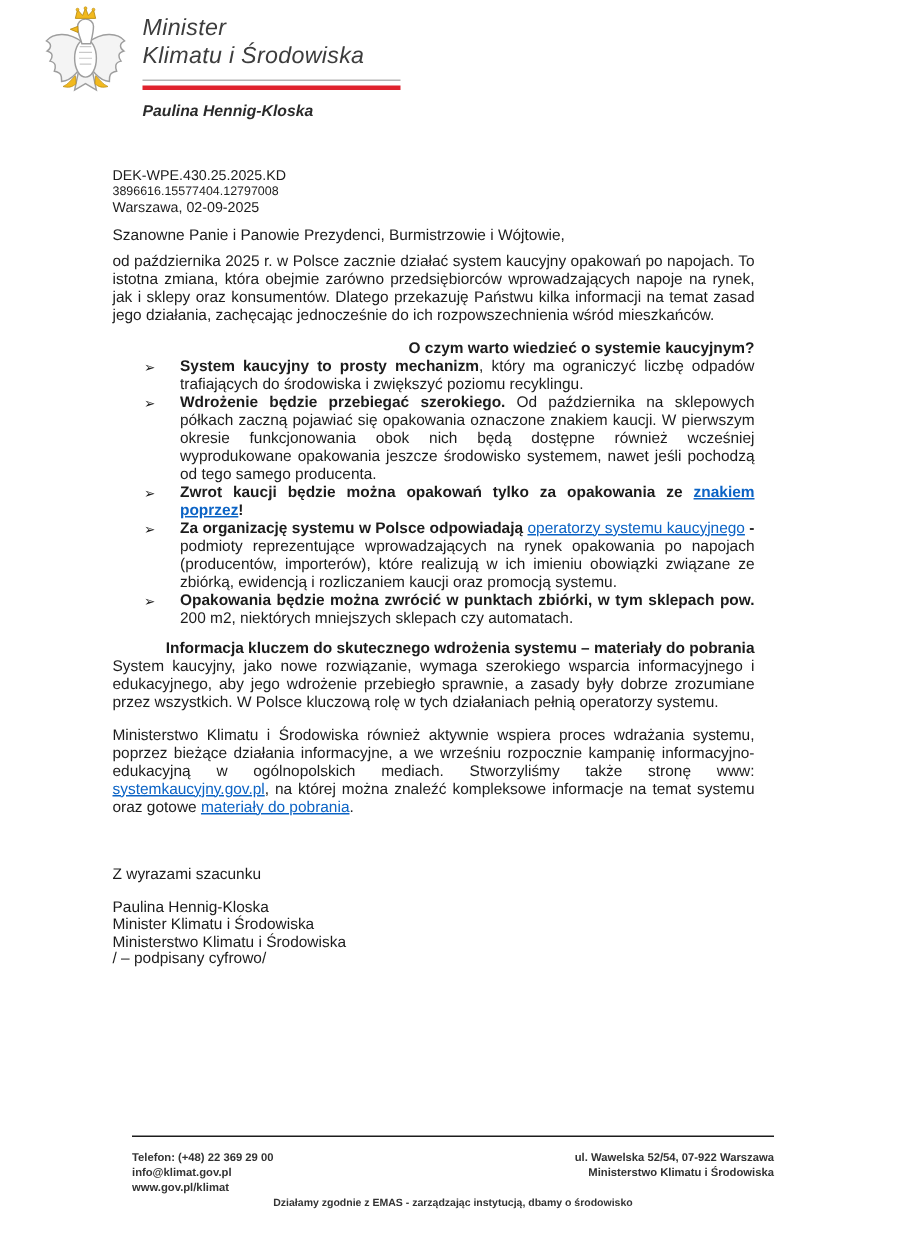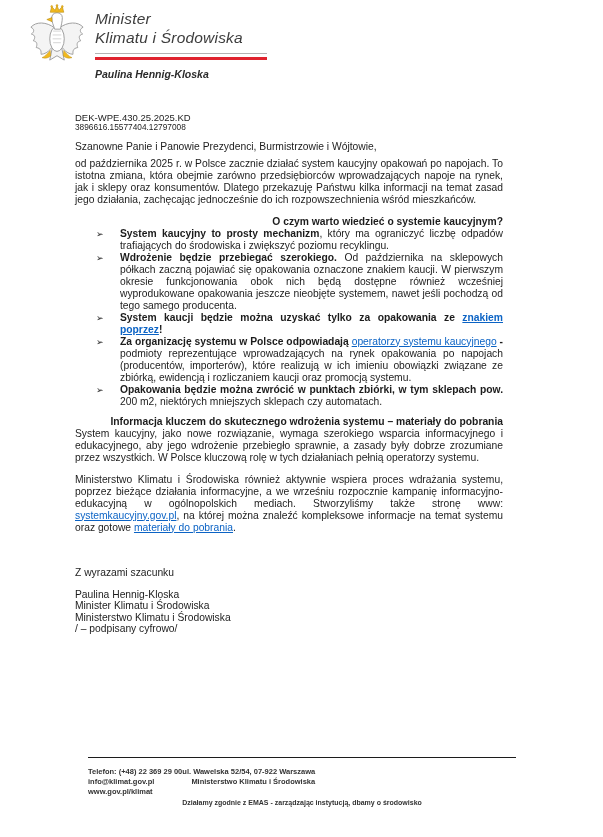--- a/index.html
+++ b/index.html
@@ -36,21 +36,21 @@
 
   .lnk{color:#0b63c5;text-decoration:underline;cursor:pointer;}
 
   .valediction{margin-top:33px;}
   .signature{margin-top:10px;line-height:11.5px;}
 
   
   .footer{position:absolute;left:88px;top:757px;width:428px;font-size:7.5px;line-height:10px;
           font-weight:600;color:#333333;}
   .footer-divider{border-top:1px solid #1c1c1c;margin-bottom:9px;}
-  .footer-cols{display:flex;}
+  .footer-cols{display:flex;justify-content:space-between;}
   .footer-right{text-align:right;}
   .emas{text-align:center;margin-top:1px;font-size:7px;font-weight:700;}
 </style>
 </head>
 <body>
 
 <div class="page">
 
   <div class="eagle">
     <svg viewBox="0 0 60 62" width="58" height="60" aria-hidden="true">
@@ -87,40 +87,41 @@
       <div class="rule-red"></div>
     </div>
     <div class="minister-name">Paulina Hennig-Kloska</div>
   </div>
 
   <div class="content">
 
     <div class="ref-block">
       <div class="ref-case">DEK-WPE.430.25.2025.KD</div>
       <div class="ref-id">3896616.15577404.12797008</div>
+      <div class="ref-date">Warszawa, 02-09-2025</div>
     </div>
 
     <div class="salutation">Szanowne Panie i Panowie Prezydenci, Burmistrzowie i Wójtowie,</div>
 
     <p>od października 2025 r. w Polsce zacznie działać system kaucyjny opakowań po napojach. To istotna zmiana, która obejmie zarówno przedsiębiorców wprowadzających napoje na rynek, jak i sklepy oraz konsumentów. Dlatego przekazuję Państwu kilka informacji na temat zasad jego działania, zachęcając jednocześnie do ich rozpowszechnienia wśród mieszkańców.</p>
 
     <div class="heading">O czym warto wiedzieć o systemie kaucyjnym?</div>
 
     <ul class="bullets">
       <li>
         <span class="marker">➢</span>
         <span class="btxt"><span class="bb">System kaucyjny to prosty mechanizm</span><span>, który ma ograniczyć liczbę odpadów trafiających do środowiska i zwiększyć poziomu recyklingu.</span></span>
       </li>
       <li>
         <span class="marker">➢</span>
-        <span class="btxt"><span class="bb">Wdrożenie będzie przebiegać szerokiego.</span><span> Od października na sklepowych półkach zaczną pojawiać się opakowania oznaczone znakiem kaucji. W pierwszym okresie funkcjonowania obok nich będą dostępne również wcześniej wyprodukowane opakowania jeszcze nieobjęte systemem, nawet jeśli pochodzą od tego samego producenta.</span></span>
+        <span class="btxt"><span class="bb">Wdrożenie będzie przebiegać szerokiego.</span><span> Od października na sklepowych półkach zaczną pojawiać się opakowania oznaczone znakiem kaucji. W pierwszym okresie funkcjonowania obok nich będą dostępne również wcześniej wyprodukowane opakowania jeszcze środowisko systemem, nawet jeśli pochodzą od tego samego producenta.</span></span>
       </li>
       <li>
         <span class="marker">➢</span>
-        <span class="btxt"><span class="bb">System kaucji będzie można uzyskać tylko za opakowania ze </span><span class="lnk bb">znakiem poprzez</span><span class="bb">!</span></span>
+        <span class="btxt"><span class="bb">Zwrot kaucji będzie można opakowań tylko za opakowania ze </span><span class="lnk bb">znakiem poprzez</span><span class="bb">!</span></span>
       </li>
       <li>
         <span class="marker">➢</span>
         <span class="btxt"><span class="bb">Za organizację systemu w Polsce odpowiadają </span><span class="lnk">operatorzy systemu kaucyjnego</span><span class="bb"> -</span><span> podmioty reprezentujące wprowadzających na rynek opakowania po napojach (producentów, importerów), które realizują w ich imieniu obowiązki związane ze zbiórką, ewidencją i rozliczaniem kaucji oraz promocją systemu.</span></span>
       </li>
       <li>
         <span class="marker">➢</span>
         <span class="btxt"><span class="bb">Opakowania będzie można zwrócić w punktach zbiórki, w tym sklepach pow.</span><span> 200 m2, niektórych mniejszych sklepach czy automatach.</span></span>
       </li>
     </ul>

